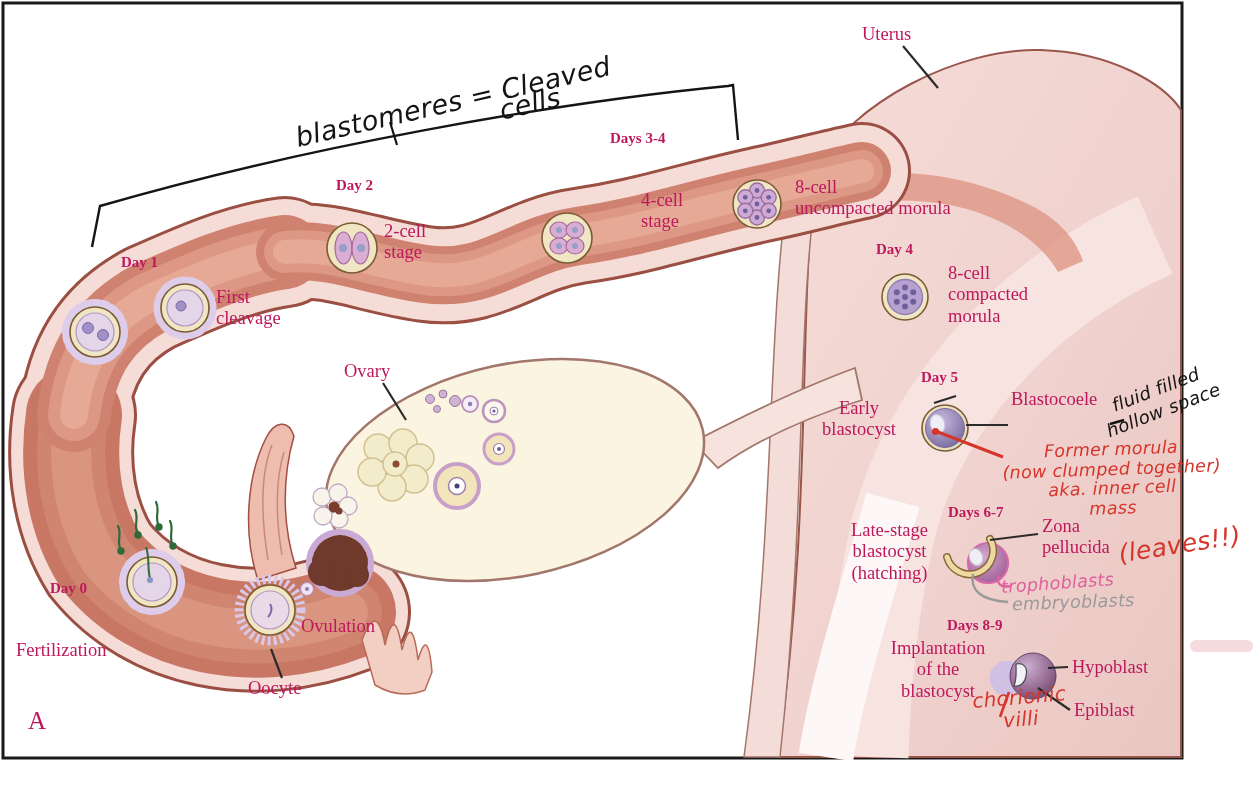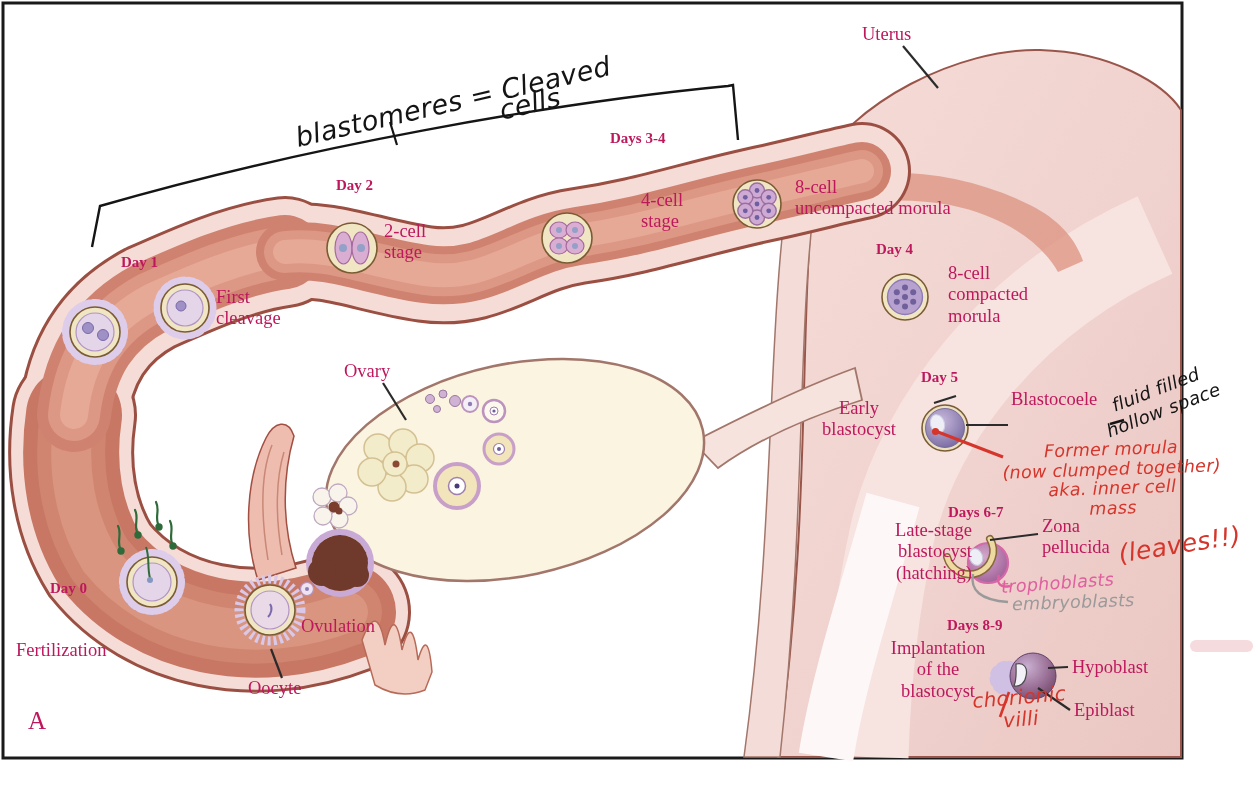--- a/index.html
+++ b/index.html
@@ -296,21 +296,21 @@
 <div class="lbl" style="left:948px;top:263px;">8-cell
 compacted
 morula</div>
 <div class="lbl day" style="left:921px;top:369px;">Day 5</div>
 <div class="lbl" style="left:1011px;top:389px;">Blastocoele</div>
 <div class="lbl ctr" style="left:789px;top:398px;width:140px;">Early
 blastocyst</div>
 <div class="lbl day" style="left:948px;top:504px;">Days 6-7</div>
 <div class="lbl" style="left:1042px;top:516px;">Zona
 pellucida</div>
-<div class="lbl ctr" style="left:807px;top:520px;width:165px;text-align:right;">Late-stage
+<div class="lbl ctr" style="left:807px;top:520px;width:165px;">Late-stage
 blastocyst
 (hatching)</div>
 <div class="lbl day" style="left:947px;top:617px;">Days 8-9</div>
 <div class="lbl ctr" style="left:858px;top:638px;width:160px;">Implantation
 of the
 blastocyst</div>
 <div class="lbl" style="left:1072px;top:657px;">Hypoblast</div>
 <div class="lbl" style="left:1074px;top:700px;">Epiblast</div>
 <div class="lbl" style="left:344px;top:361px;">Ovary</div>
 <div class="lbl" style="left:301px;top:616px;">Ovulation</div>

